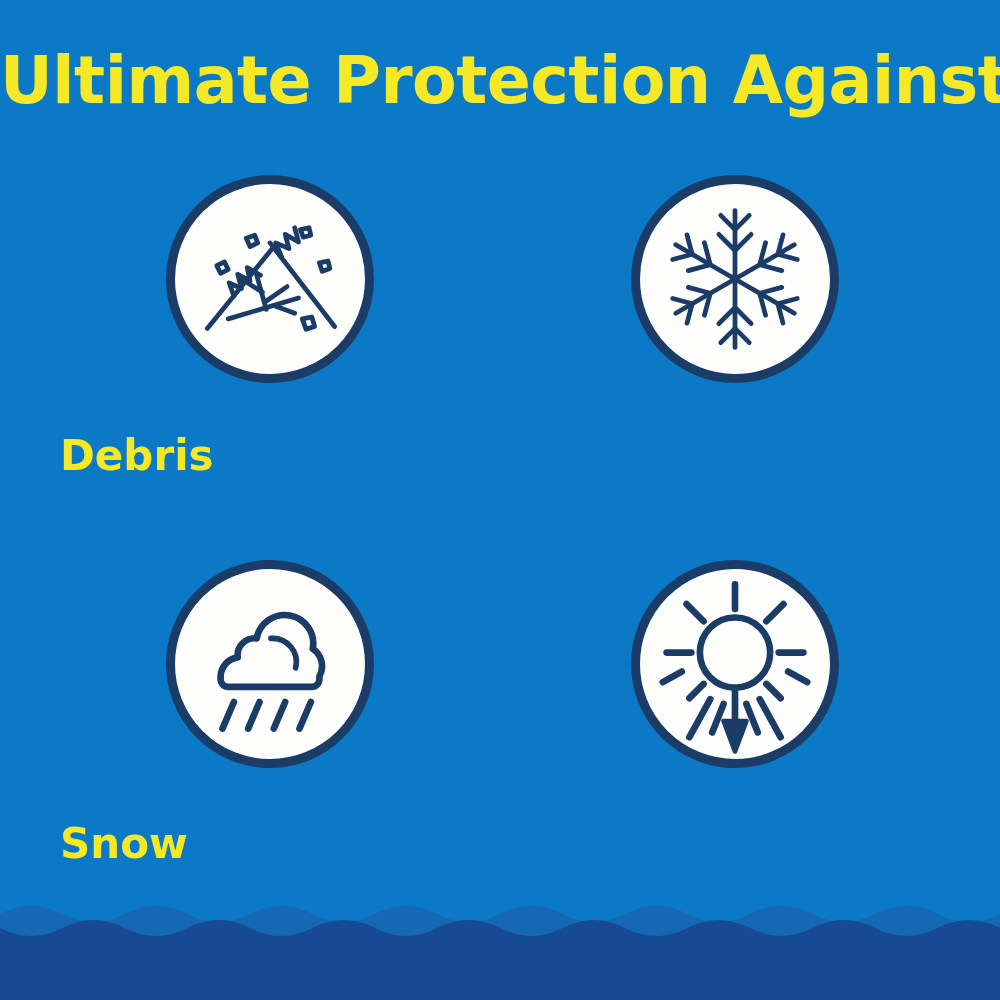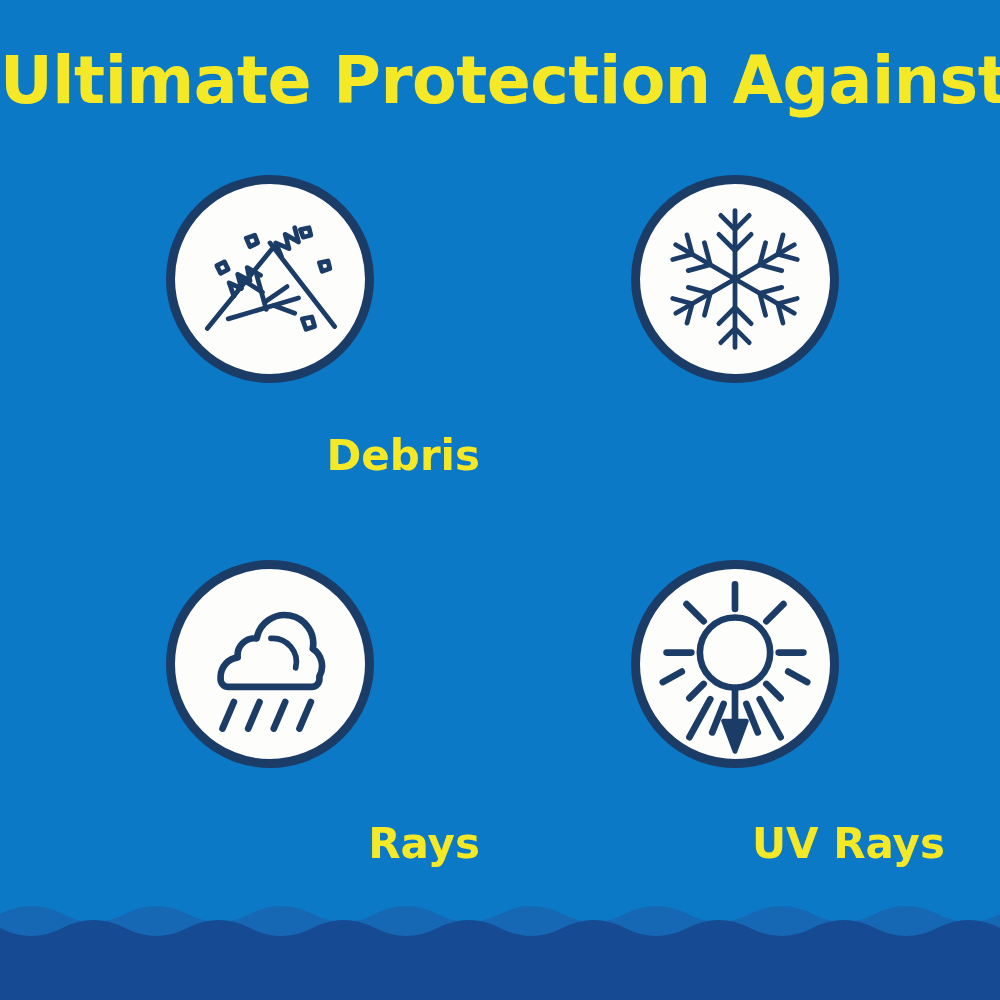--- a/index.html
+++ b/index.html
@@ -29,21 +29,21 @@
     font-size: 65px;
     letter-spacing: -0.5px;
     line-height: 1.0;
     white-space: nowrap;
   }
 
   
   .feature {
     position: absolute;
     width: 420px;
-    text-align: right;
+    text-align: left;
   }
   .feature.col-left  { left: 60px; }
   .feature.col-right { left: 525px; }
   .feature.row-top    { top: 175px; }
   .feature.row-bottom { top: 560px; }
 
   .icon-circle {
     width: 208px;
     height: 208px;
     margin: 0 auto;
@@ -182,21 +182,21 @@
 
           <path d="M101 73 A25 25 0 0 1 127 104" stroke-width="6"></path>
 
           <path d="M62 140 L50 168" stroke-width="7"></path>
           <path d="M89 140 L77 168" stroke-width="7"></path>
           <path d="M116 140 L104 168" stroke-width="7"></path>
           <path d="M143 140 L131 168" stroke-width="7"></path>
         </g>
       </svg>
     </div>
-    <div class="feature-label">Rays</div>
+    <div class="feature-label">Snow</div>
   </div>
 
   <div class="feature col-right row-bottom">
     <div class="icon-circle">
       <svg viewBox="0 0 200 200" xmlns="http://www.w3.org/2000/svg">
         <g fill="none" stroke="#1b3c66" stroke-width="7" stroke-linecap="round" stroke-linejoin="round">
 
           <circle cx="100" cy="88" r="37"></circle>
 
           <path d="M100 42 L100 16"></path>
@@ -212,21 +212,20 @@
           <path d="M74 137 L52 177"></path>
           <path d="M126 137 L148 177"></path>
           <path d="M88 142 L76 172"></path>
           <path d="M112 142 L124 172"></path>
 
           <path d="M100 125 L100 182"></path>
         </g>
         <path d="M100 192 L88 160 L112 160 Z" fill="#1b3c66" stroke="#1b3c66" stroke-width="5" stroke-linejoin="round"></path>
       </svg>
     </div>
-    <div class="feature-label">UV Rays</div>
   </div>
 
   <div id="waves">
     <svg viewBox="0 0 1000 108" preserveAspectRatio="none" xmlns="http://www.w3.org/2000/svg">
       <path d="M0 22
                q31.25 -16 62.5 0 t62.5 0 t62.5 0 t62.5 0 t62.5 0 t62.5 0 t62.5 0 t62.5 0
                t62.5 0 t62.5 0 t62.5 0 t62.5 0 t62.5 0 t62.5 0 t62.5 0 t62.5 0
                L1000 108 L0 108 Z" fill="#1668b4"></path>
       <path d="M0 36
                q31.25 16 62.5 0 t62.5 0 t62.5 0 t62.5 0 t62.5 0 t62.5 0 t62.5 0 t62.5 0

